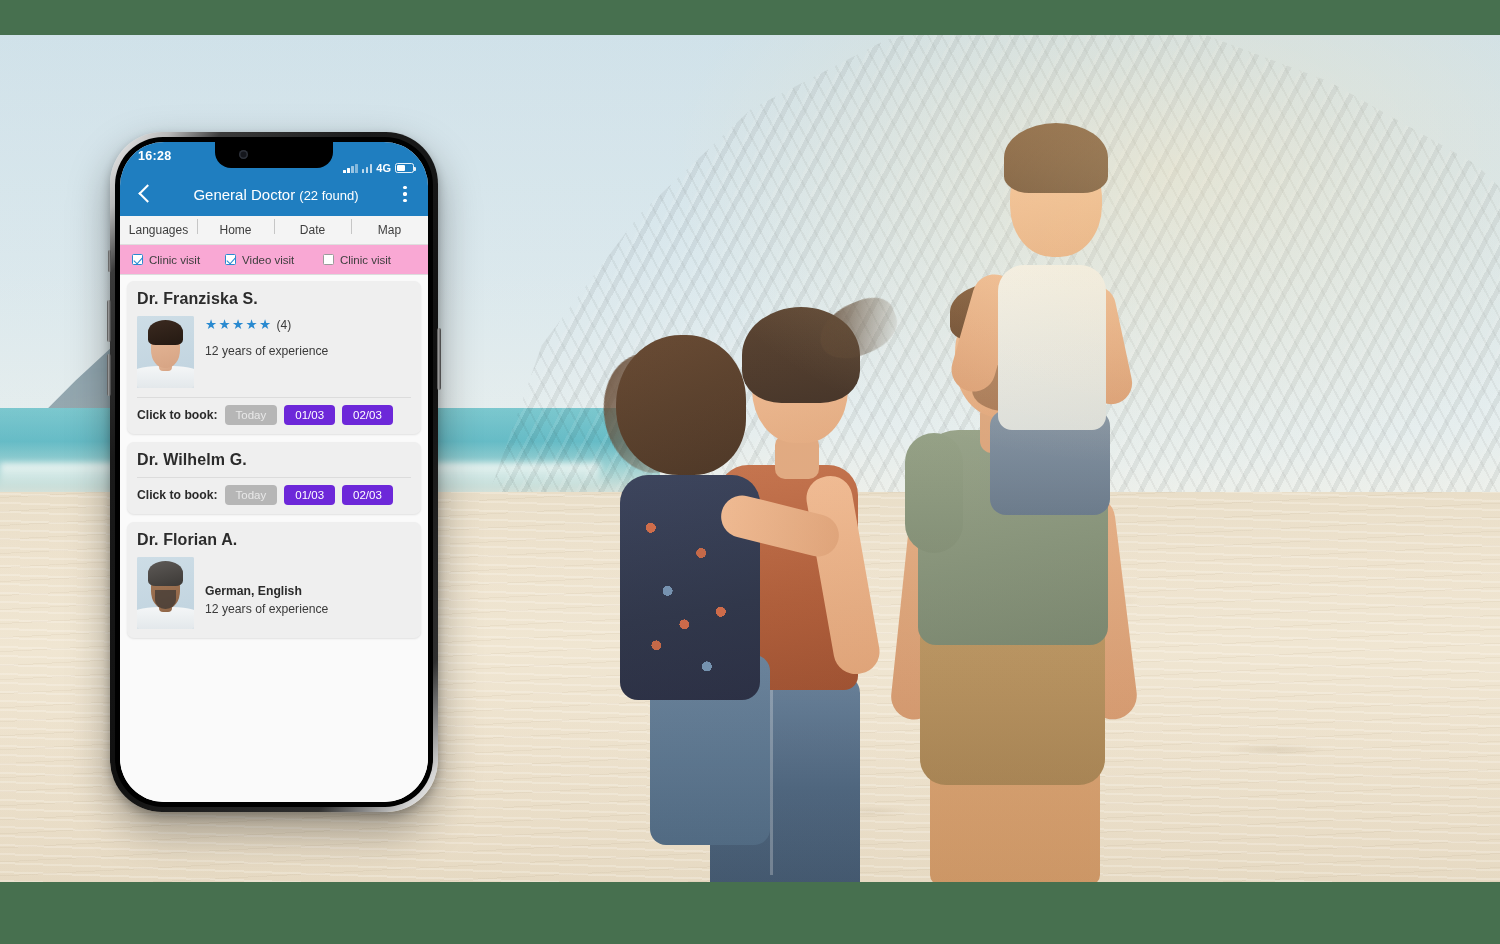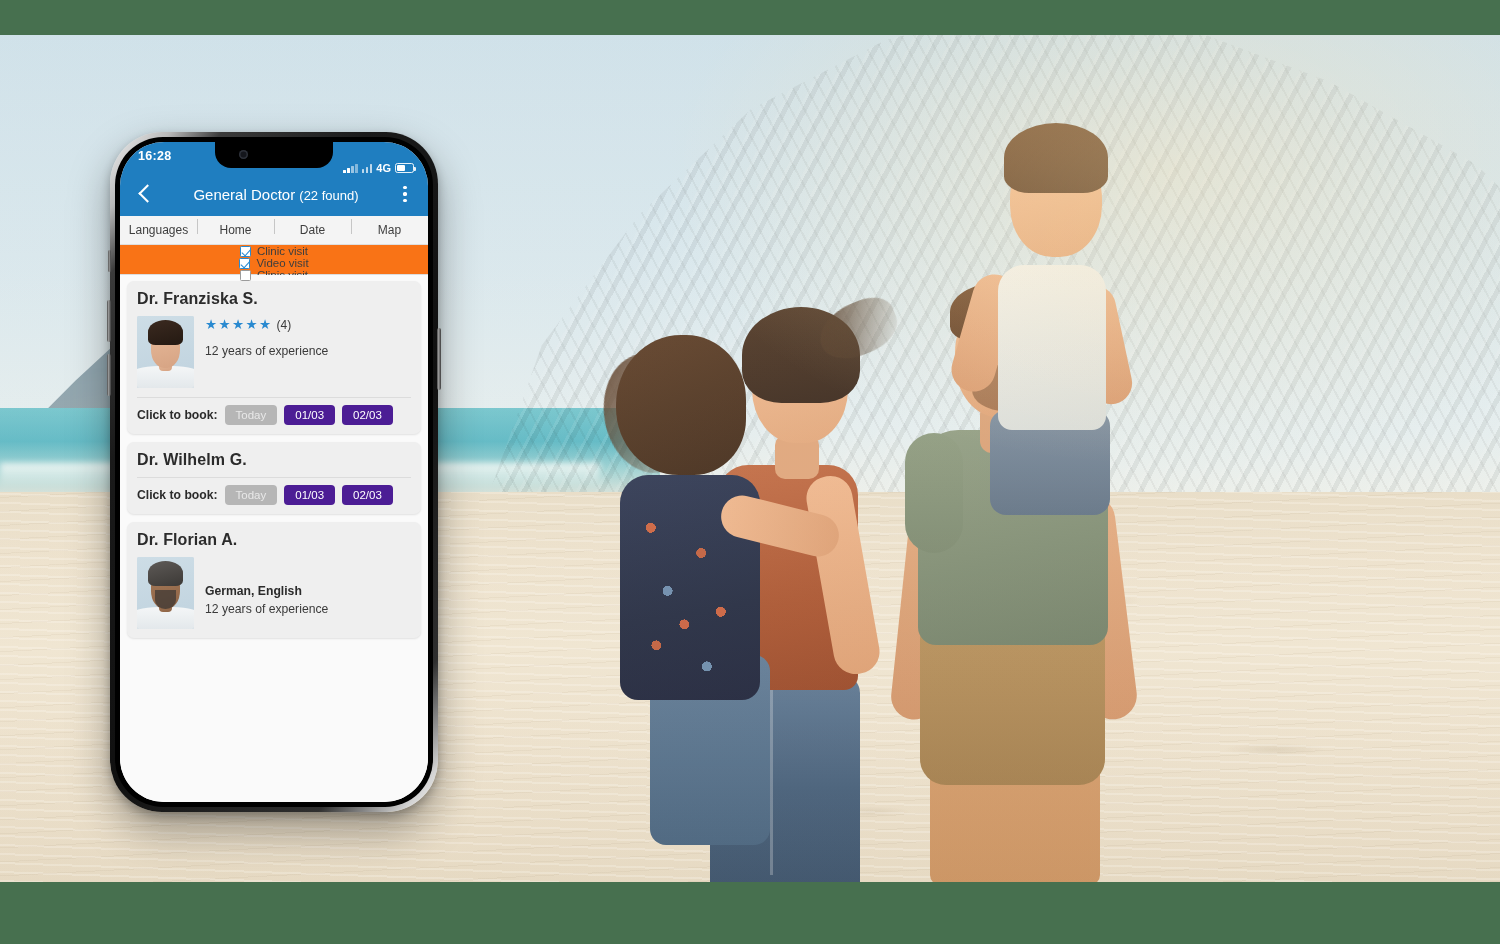--- a/index.html
+++ b/index.html
@@ -253,22 +253,22 @@
   }
   .filter-tab {
     flex:1; text-align:center; font-size:12px; color:#3e3e3e;
     position:relative; cursor:pointer; line-height:1;
   }
   .filter-tab + .filter-tab::before {
     content:""; position:absolute; left:0; top:-5px; width:1px; height:15px; background:#c6c6c6;
   }
 
   .checkbar {
-    height:30px; background:#f97316; border-bottom:1px solid #dcdcdc;
-    display:flex; align-items:center; padding:0 12px; flex-shrink:0; gap:0;flex-direction:column;
+    height:30px; background:#f9a8d4; border-bottom:1px solid #dcdcdc;
+    display:flex; align-items:center; padding:0 12px; flex-shrink:0; gap:0;
   }
   .chk-item { display:flex; align-items:center; gap:6px; font-size:11.5px;
               color:#3e3e3e; cursor:pointer; flex:1; }
   .chk-item:nth-child(2){ flex:1.05 }
   .chk-box { width:11px; height:11px; border:1.2px solid #9b9b9b; border-radius:1.5px;
              background:#fff; position:relative; flex-shrink:0; }
   .chk-item.on .chk-box { border-color:#2a8ad0; }
   .chk-item.on .chk-box::after {
     content:""; position:absolute; left:2.6px; top:0px; width:4px; height:7.5px;
     border-right:1.8px solid #2a8ad0; border-bottom:1.8px solid #2a8ad0; transform:rotate(42deg);
@@ -304,21 +304,21 @@
   .rcount { font-size:12px; color:#3a3a3a; }
   .langs { font-size:12.2px; color:#2b2b2b; font-weight:bold; line-height:1.38; }
   .exp   { font-size:12.2px; color:#3a3a3a; line-height:1.38; margin-top:1px; }
 
   .book-row {
     display:flex; align-items:center; gap:7px;
     border-top:1px solid #dcdcdc; padding:7px 0 9px;
   }
   .book-label { font-size:12.2px; font-weight:bold; color:#2b2b2b; white-space:nowrap; }
   .slot { padding:4px 11px; border-radius:4px; font-size:11.5px; color:#fff;
-          background:#4c1d95; cursor:pointer; white-space:nowrap; }
+          background:#6d28d9; cursor:pointer; white-space:nowrap; }
   .slot.disabled { background:#b6b6b6; color:#e8e8e8; cursor:default; }
 </style>
 </head>
 <body>
 
 <div id="stage">
 
   <div id="photo">
     <div class="sky"></div>
     <div class="mtn-far"></div>

